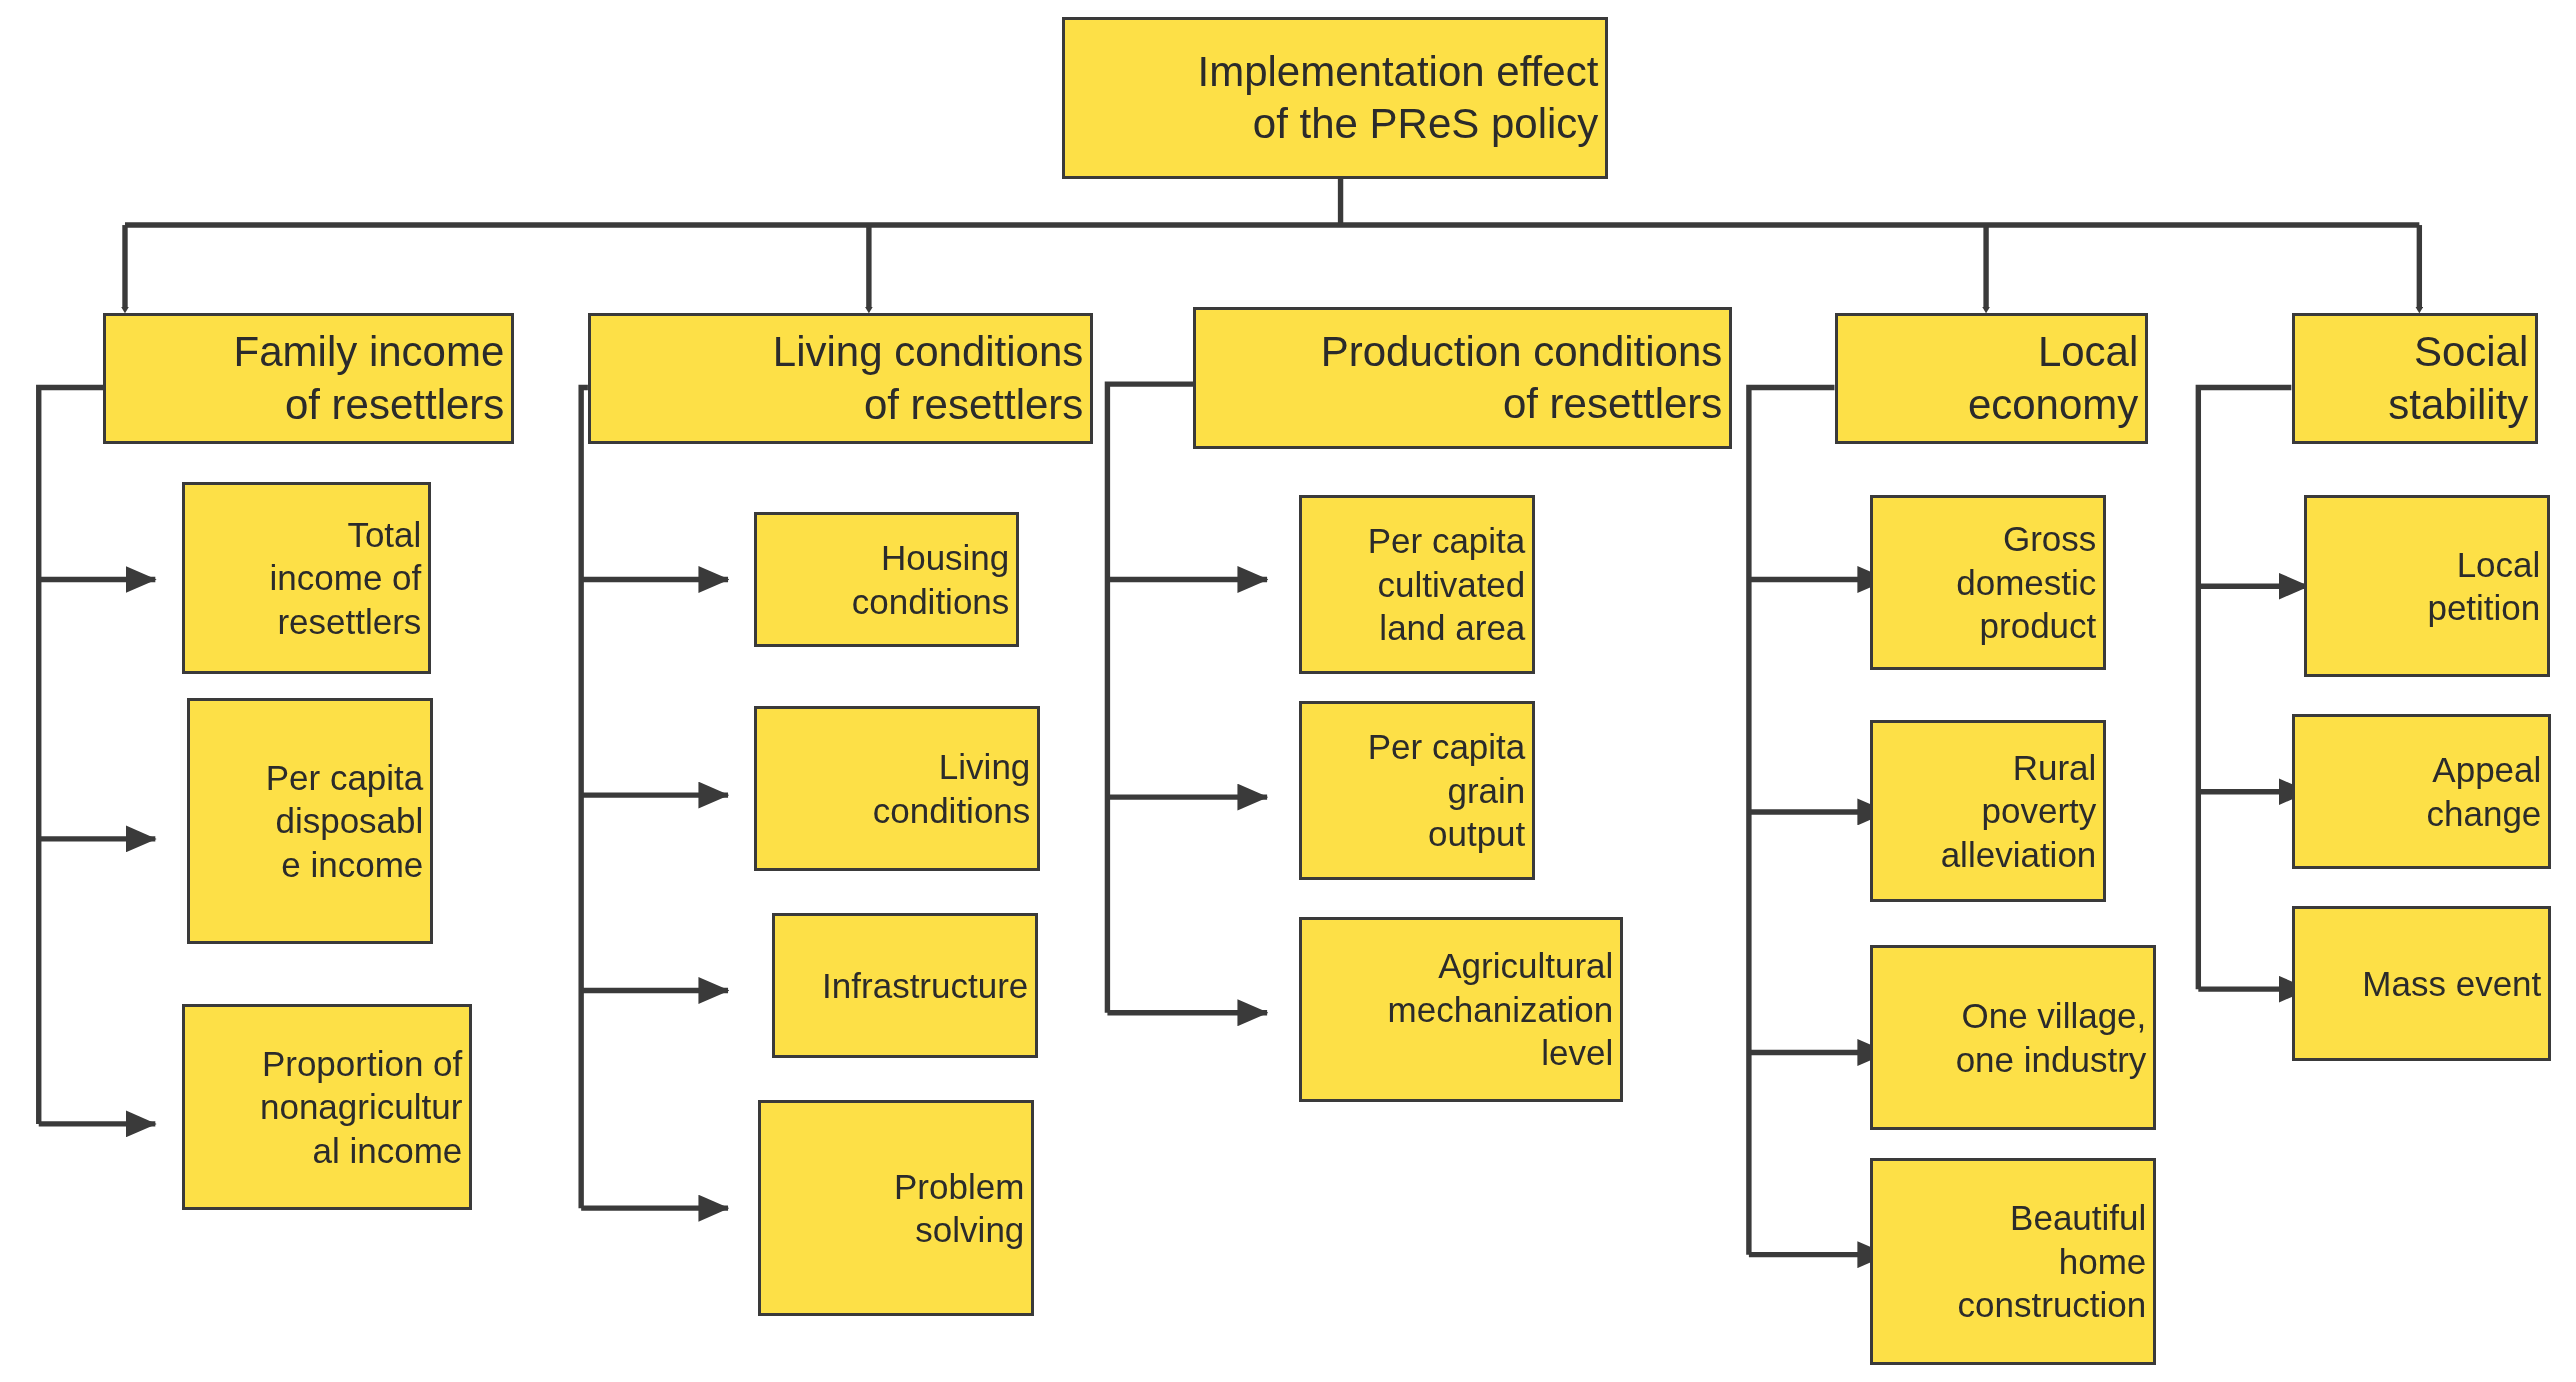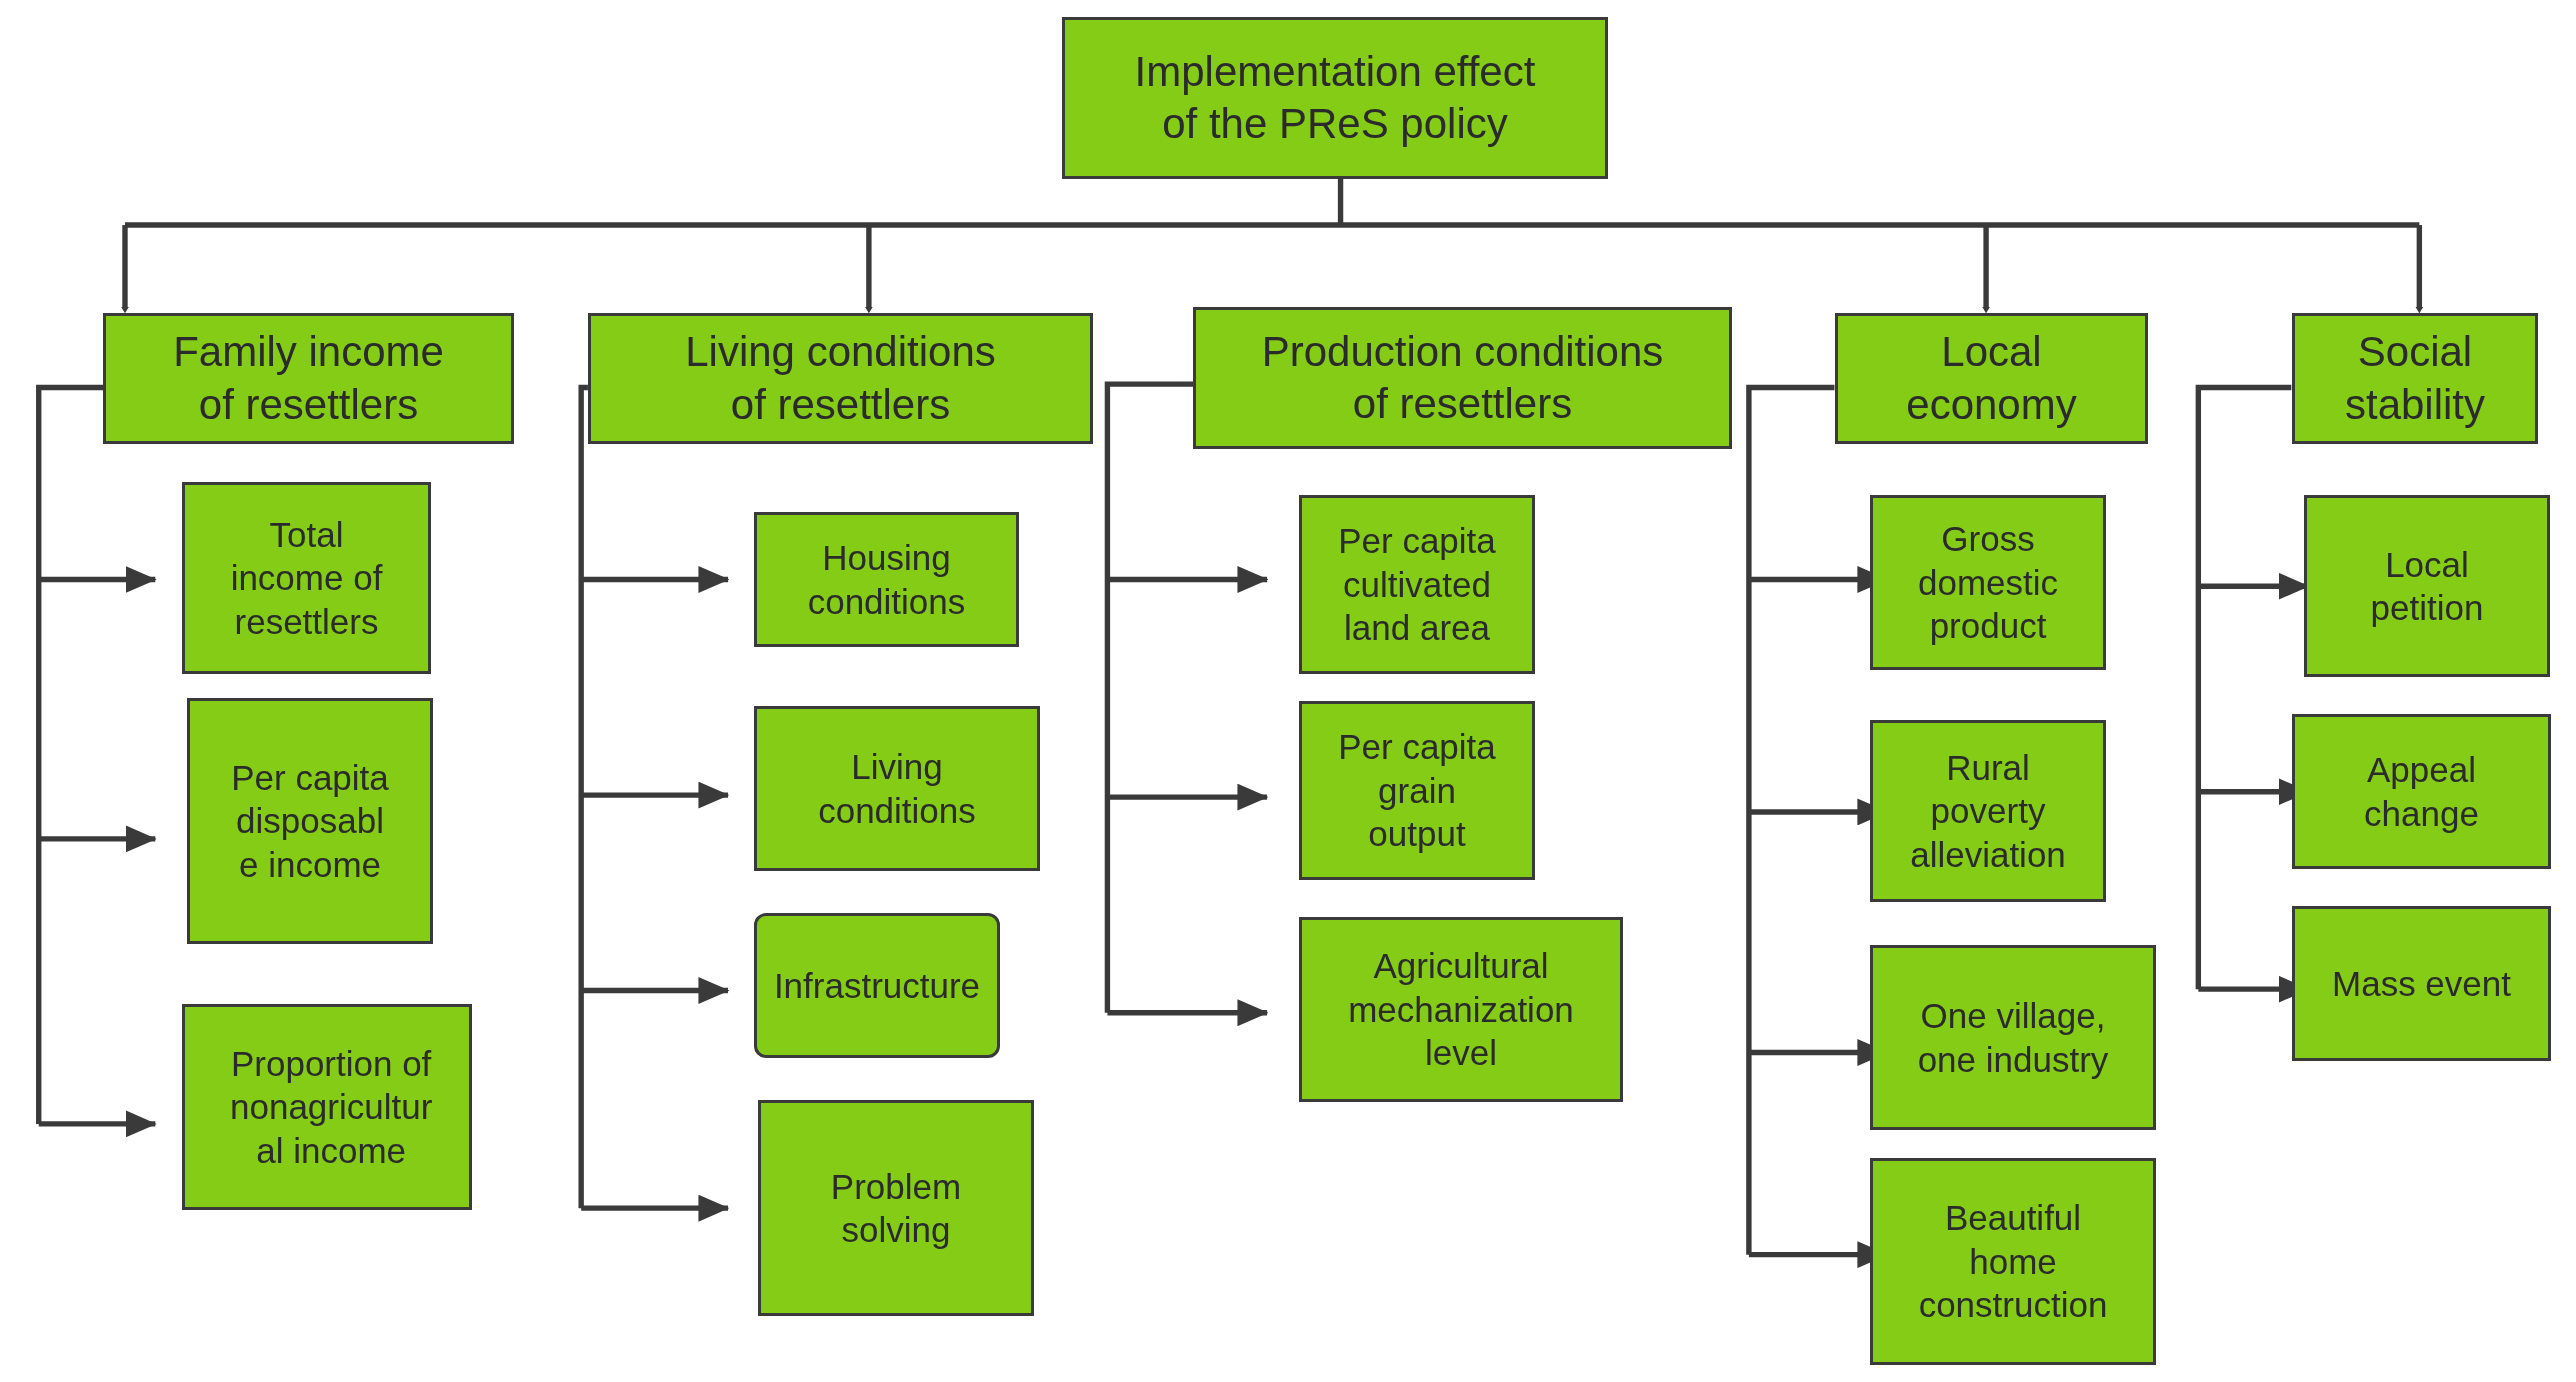--- a/index.html
+++ b/index.html
@@ -18,25 +18,25 @@
     position:absolute;
     left:0; top:0;
     width:2576px;
     height:1382px;
     pointer-events:none;
   }
   .node{
     position:absolute;
     box-sizing:border-box;
     border:3.4px solid #3a3a3a;
-    background:#84cc16;
+    background:#fde047;
     display:flex;
     align-items:center;
     justify-content:center;
-    text-align:center;
+    text-align:right;
     line-height:1.24;
     padding:2.7px 6.7px;
     white-space:pre-line;
   }
   .node.root{ font-size:42px; }
   .node.lvl2{ font-size:42px; }
   .node.lvl3{ font-size:35px; }
   .node span{ display:block; width:100%; }
 </style>
 </head>
@@ -147,21 +147,21 @@
   </div>
 
   <div class="node lvl3" style="left:754px; top:512px; width:265px; height:135px;">
     <span>Housing
 conditions</span>
   </div>
   <div class="node lvl3" style="left:754px; top:706px; width:286px; height:165px;">
     <span>Living
 conditions</span>
   </div>
-  <div class="node lvl3" style="left:754px; top:913px; width:246px; height:145px;border-radius:12px;">
+  <div class="node lvl3" style="left:772px; top:913px; width:266px; height:145px;">
     <span>Infrastructure</span>
   </div>
   <div class="node lvl3" style="left:758px; top:1100px; width:276px; height:216px;">
     <span>Problem
 solving</span>
   </div>
 
   <div class="node lvl3" style="left:1299px; top:495px; width:236px; height:179px;">
     <span>Per capita
 cultivated

